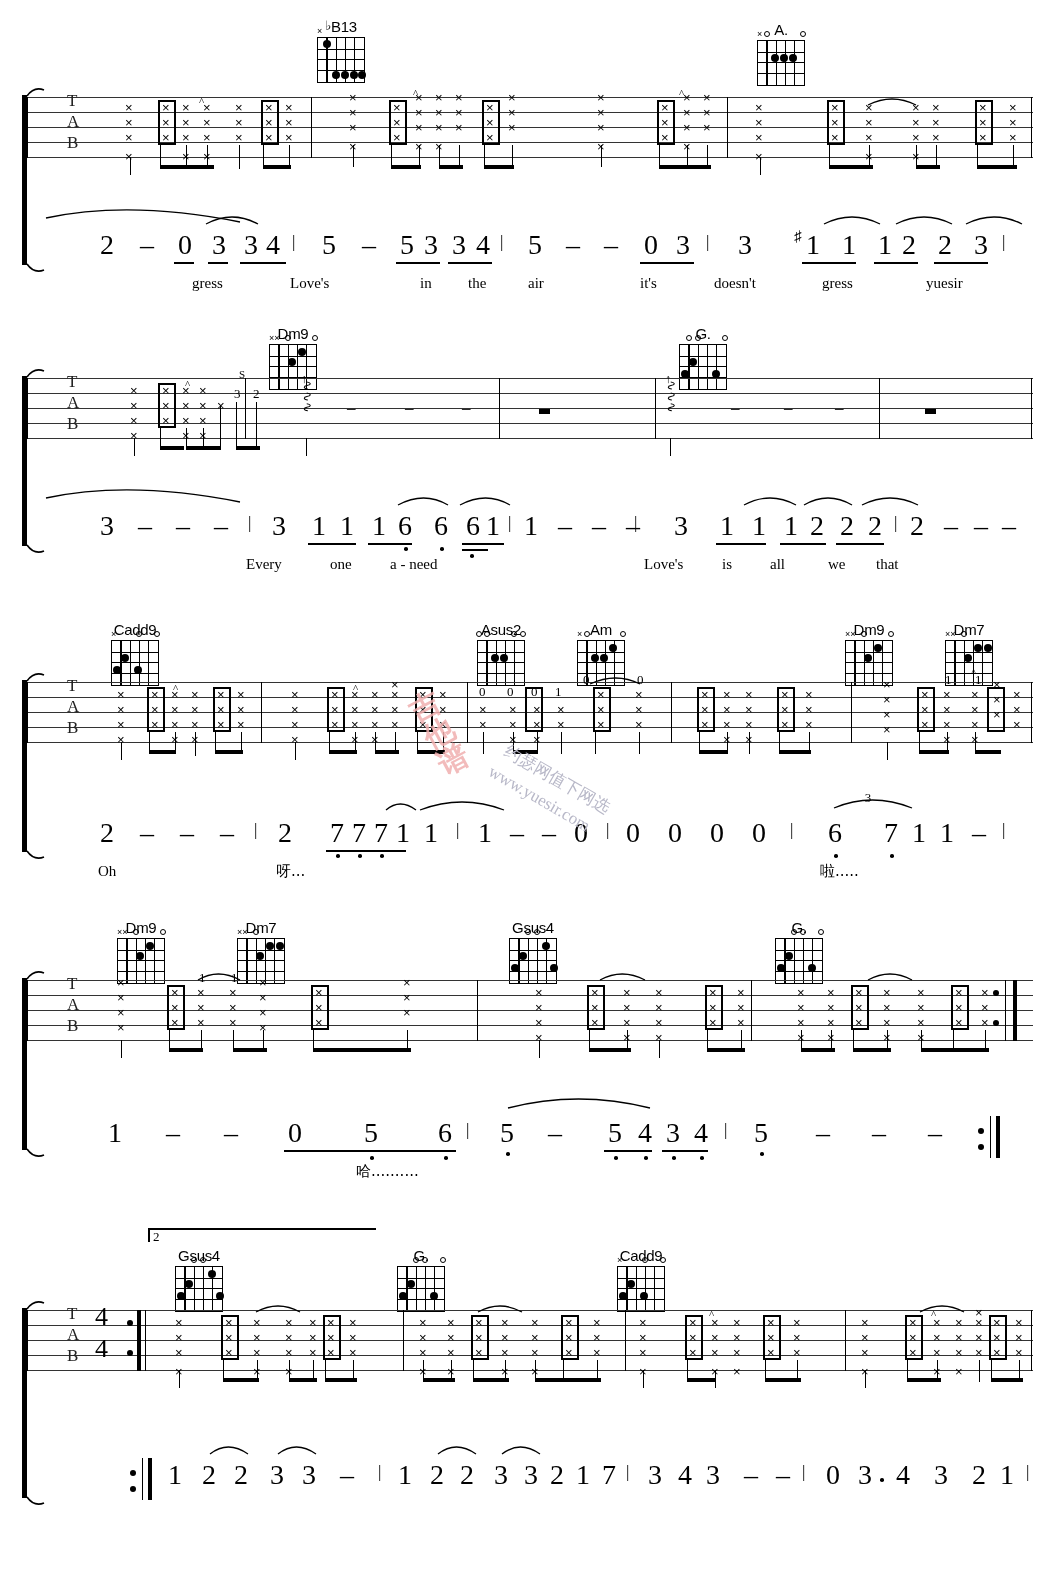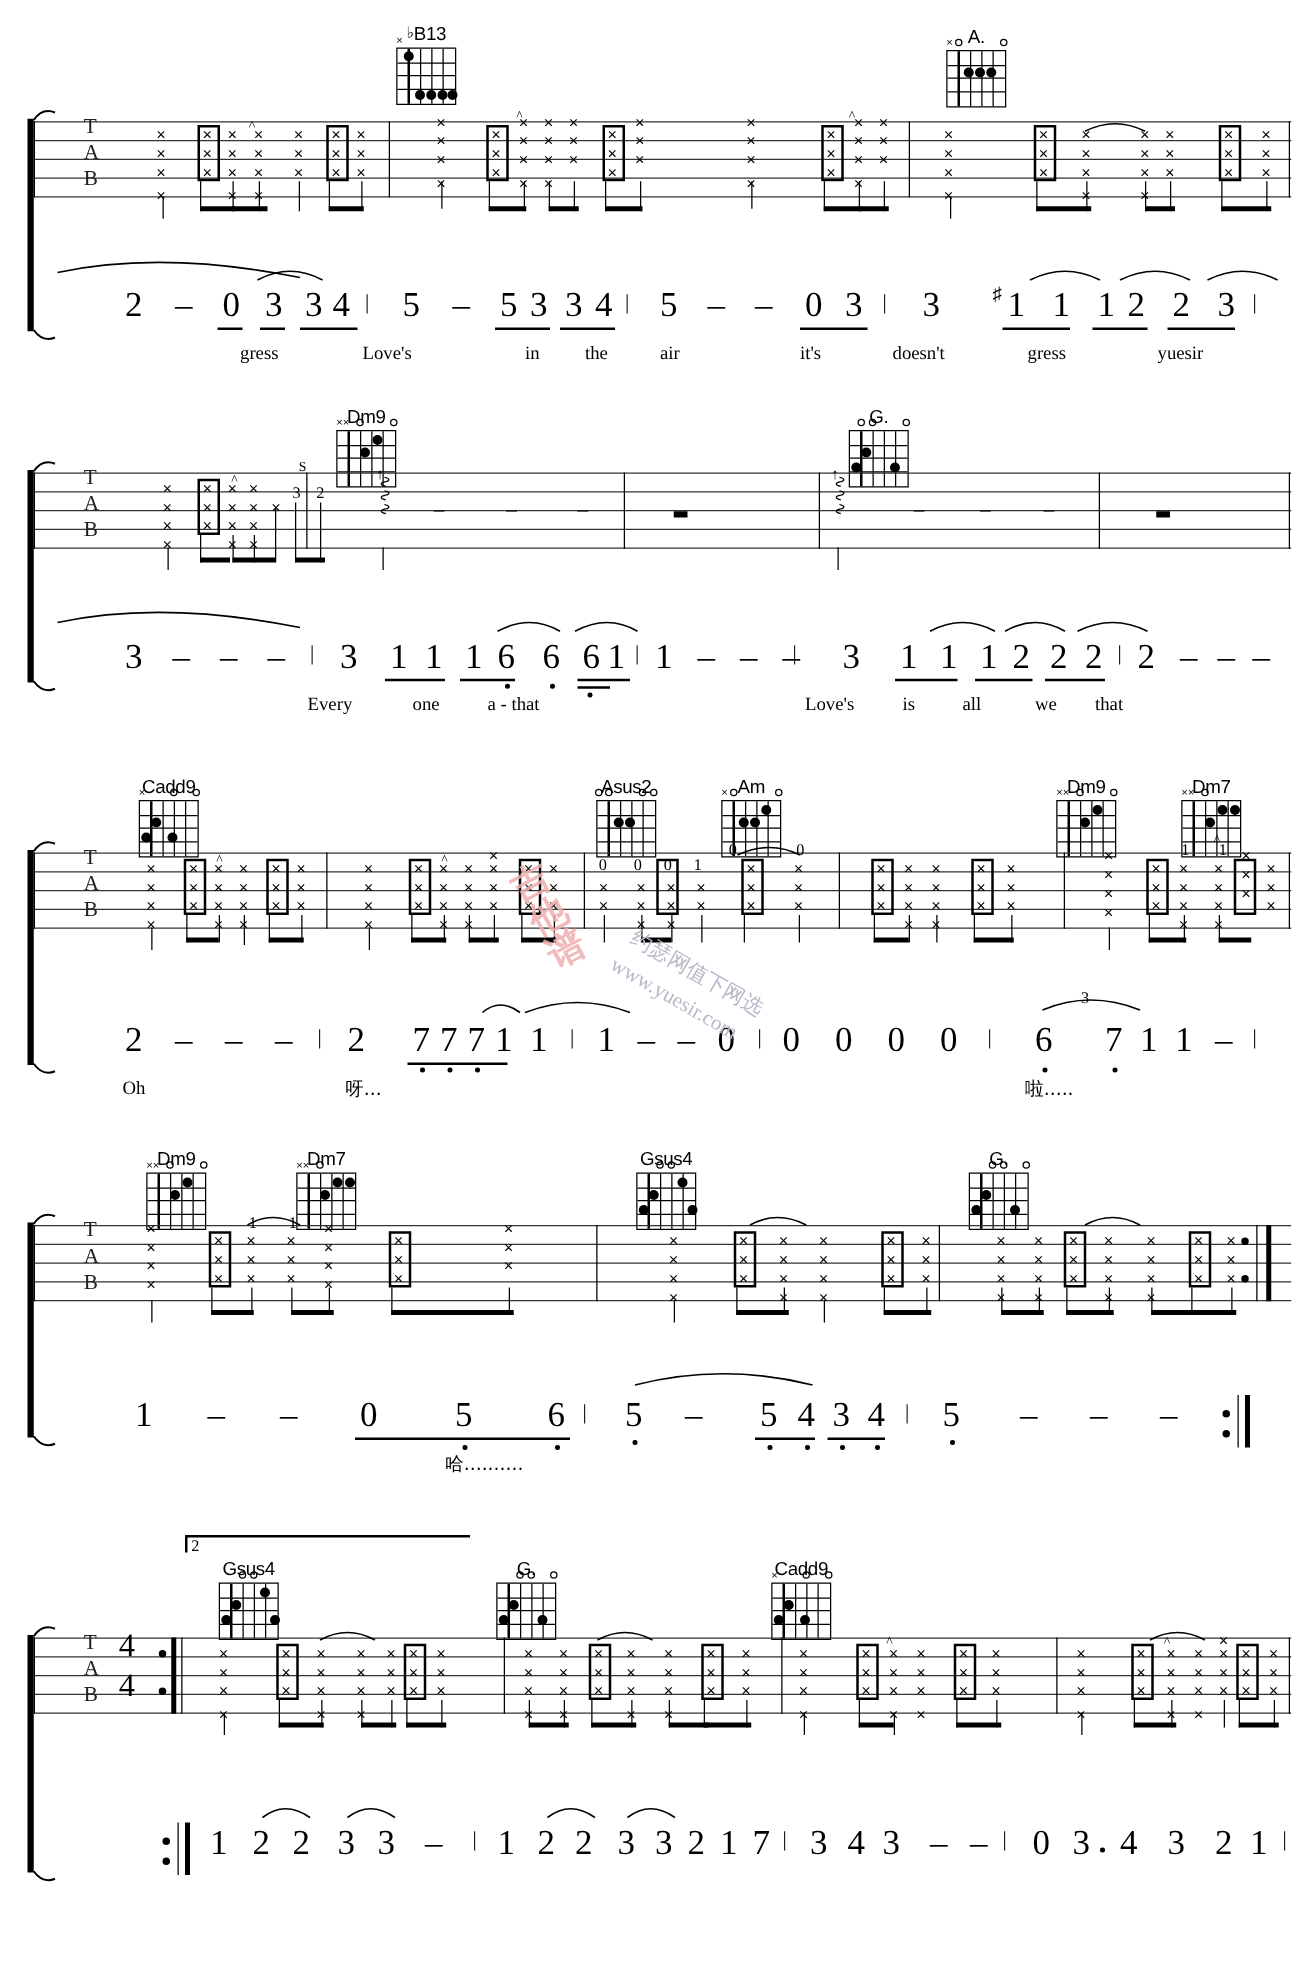--- a/index.html
+++ b/index.html
@@ -525,21 +525,21 @@
       <path d="M398 -8 Q424 -22 448 -8" stroke="#000" stroke-width="1.3" fill="none"></path>
       <path d="M460 -8 Q486 -22 510 -8" stroke="#000" stroke-width="1.3" fill="none"></path>
       <path d="M90 -8 Q116 -22 142 -8" stroke="#000" stroke-width="1.3" fill="none" opacity="0"></path>
       <path d="M744 -8 Q770 -22 796 -8" stroke="#000" stroke-width="1.3" fill="none"></path>
       <path d="M804 -8 Q828 -22 852 -8" stroke="#000" stroke-width="1.3" fill="none"></path>
       <path d="M862 -8 Q890 -22 918 -8" stroke="#000" stroke-width="1.3" fill="none"></path>
     </svg>
 
     <div class="lyr" style="left:246px;top:44px">Every</div>
     <div class="lyr" style="left:330px;top:44px">one</div>
-    <div class="lyr" style="left:390px;top:44px">a - that</div>
+    <div class="lyr" style="left:390px;top:44px">a - need</div>
     <div class="lyr" style="left:644px;top:44px">Love's</div>
     <div class="lyr" style="left:722px;top:44px">is</div>
     <div class="lyr" style="left:770px;top:44px">all</div>
     <div class="lyr" style="left:828px;top:44px">we</div>
     <div class="lyr" style="left:876px;top:44px">that</div>
   </div>
 </div>
 
 <div class="system" id="sys3" style="top:612px;">
 

